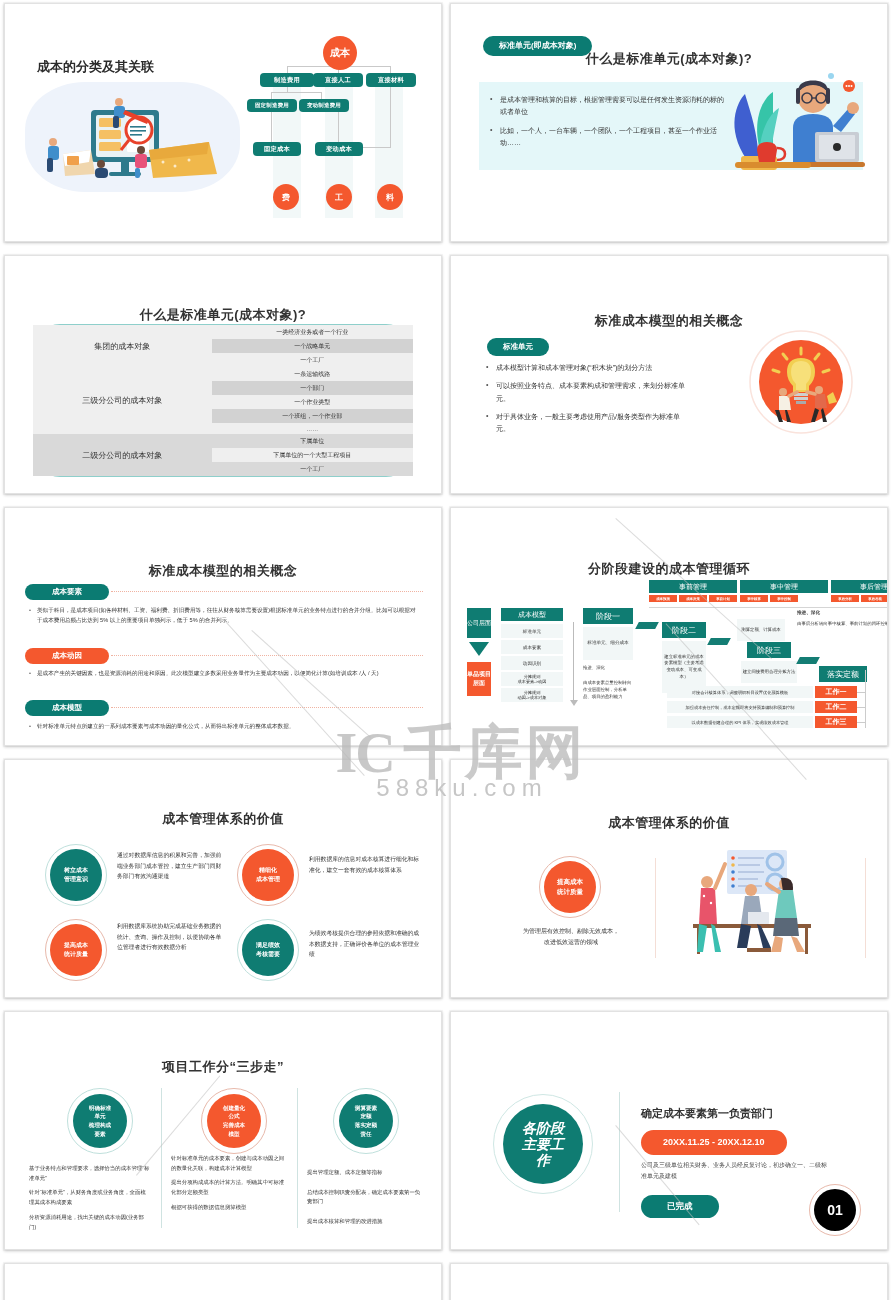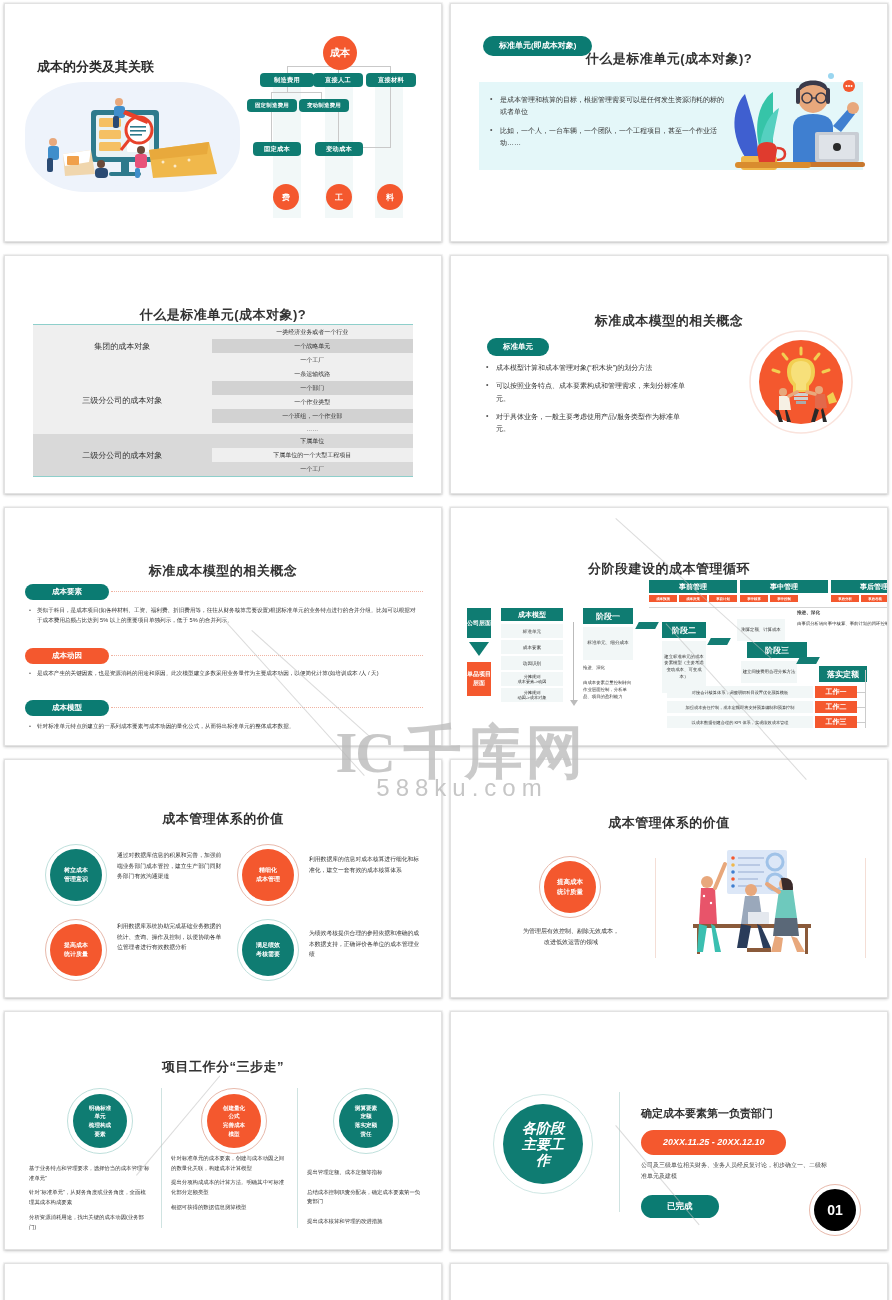--- a/index.html
+++ b/index.html
@@ -63,21 +63,21 @@
   .s2-band{ position:absolute; left:18px; top:72px; right:14px; height:88px; background:#e4f7f9; }
   .s2-pill{ position:absolute; left:22px; top:26px; padding:6px 16px; font-size:8px; }
   .bul{ font-size:7px; color:#333; line-height:1.75; }
   .bul li{ list-style:none; position:relative; padding-left:11px; margin-bottom:6px; }
   .bul li:before{ content:"•"; position:absolute; left:1px; top:-1px; color:#555; }
 
   
   .s2-art{ position:absolute; right:12px; top:58px; width:150px; height:110px; }
 
   
-  .tbl{ position:absolute; left:18px; right:18px; top:62px; border-top:1.5px solid #8ecfcb; border-bottom:1.5px solid #8ecfcb; }
+  .tbl{ position:absolute; left:18px; right:18px; top:62px; border-top:1.5px solid #8ecfcb; border-bottom:1.5px solid #8ecfcb;border-radius:27px; }
   .tbl .grp{ display:flex; }
   .tbl .grp.alt{ background:#d9d9d9; }
   .tbl .grp.plain{ background:#efefef; }
   .tbl .lab{ width:47%; display:flex; align-items:center; justify-content:center;
      font-size:8px; color:#333; font-weight:500; }
   .tbl .vals{ width:53%; }
   .tbl .vals div{ font-size:6px; color:#333; text-align:center; padding:2.5px 0; }
   .tbl .vals div:nth-child(even){ background:#d2d2d2; }
 
   
@@ -87,21 +87,21 @@
 
   
   .s5-pill{ position:absolute; left:10px; padding:4px 0; width:84px; font-size:7.5px; }
   .s5-dot{ position:absolute; left:96px; right:8px; border-top:1px dotted #f0b3a2; }
   .s5-p{ position:absolute; left:22px; right:14px; font-size:5.6px; color:#333; line-height:1.7; }
   .s5-p:before{ content:"•"; position:absolute; left:-8px; color:#666; }
 
   
   .d{ position:absolute; }
   .dbox{ position:absolute; display:flex; align-items:center; justify-content:center;
-    text-align:center; font-weight:bold; color:#fff; background:#0f7c72; }
+    text-align:center; font-weight:normal; color:#fff; background:#0f7c72; }
   .dlite{ position:absolute; display:flex; align-items:center; justify-content:center;
     text-align:center; background:#f2f7f7; color:#333; }
   .dred{ position:absolute; display:flex; align-items:center; justify-content:center;
     text-align:center; background:#f4582e; color:#fff; font-weight:bold; }
   .arrow{ position:absolute; background:#147d74; }
 
   
   .circ{ position:absolute; border-radius:50%; display:flex; align-items:center;
     justify-content:center; text-align:center; color:#fff; font-weight:bold; }
   .ring{ position:absolute; border-radius:50%; border:1px solid #e8b9ab; }
@@ -401,21 +401,21 @@
 
           <div class="dbox" style="left:201px; top:108px; width:44px; height:16px; font-size:8px;">阶段二</div>
           <div class="dlite" style="left:201px; top:127px; width:44px; height:52px; font-size:4.4px; line-height:1.5; padding:2px;">建立标准单元的成本要素模型（主要考虑变动成本、可变成本）</div>
 
           <div class="arrow" style="left:248px; top:124px; width:20px; height:7px; transform:skewX(-28deg);"></div>
 
           <div class="dlite" style="left:276px; top:105px; width:48px; height:22px; font-size:4.4px; line-height:1.5;">测算定额、计算成本</div>
           <div class="d" style="left:336px; top:96px; font-size:4.6px; color:#333; font-weight:bold;">推进、深化</div>
           <div class="d" style="left:336px; top:106px; width:118px; font-size:4.4px; color:#333; line-height:1.7;">由事后分析转向事中核算、事前计划的闭环控制</div>
 
-          <div class="dbox" style="left:286px; top:128px; width:60px; height:16px; font-size:8px;">阶段三</div>
+          <div class="dbox" style="left:286px; top:128px; width:44px; height:16px; font-size:8px;">阶段三</div>
           <div class="dlite" style="left:280px; top:147px; width:56px; height:22px; font-size:4.4px; line-height:1.5;">建立间接费用合理分摊方法</div>
 
           <div class="arrow" style="left:337px; top:143px; width:20px; height:7px; transform:skewX(-28deg);"></div>
 
           <div class="dbox" style="left:358px; top:152px; width:48px; height:16px; font-size:8px;">落实定额</div>
 
           <div class="dlite" style="left:206px; top:172px; width:146px; height:12px; font-size:4.2px;">对接会计核算体系，调整明细科目设置优化预算模板</div>
           <div class="dred" style="left:354px; top:172px; width:42px; height:12px; font-size:7px;">工作一</div>
           <div class="dlite" style="left:206px; top:187px; width:146px; height:12px; font-size:4.2px;">加强成本责任控制，成本定额即将支持预算编制和预算控制</div>
           <div class="dred" style="left:354px; top:187px; width:42px; height:12px; font-size:7px;">工作二</div>
@@ -559,21 +559,21 @@
     <div class="cardwrap">
       <div class="card">
         <div class="card-inner">
           <div class="s10-ring"></div>
           <div class="s10-circ" style="white-space:pre-line;font-style:italic;">各阶段
 主要工
 作</div>
           <div class="vline" style="left:158px; top:74px; height:120px; background:#cfe3e1;"></div>
 
           <div style="position:absolute; left:180px; top:88px; font-size:11px; font-weight:bold; color:#333;">确定成本要素第一负责部门</div>
-          <div class="pill orange" style="position:absolute; left:180px; top:112px; padding:8px 22px; font-size:9px;font-style:italic;">20XX.11.25 - 20XX.12.10</div>
+          <div class="pill orange" style="position:absolute; left:180px; top:112px; padding:8px 22px; font-size:9px;">20XX.11.25 - 20XX.12.10</div>
           <div style="position:absolute; left:180px; top:142px; width:190px; font-size:6px; color:#444; line-height:1.9;">公司及三级单位相关财务、业务人员经反复讨论，初步确立一、二级标准单元及建模</div>
           <div class="pill teal" style="position:absolute; left:180px; top:177px; padding:7px 26px; font-size:8.5px;">已完成</div>
           <div class="ring" style="left:348px; top:166px; width:52px; height:52px;"></div>
           <div class="circ" style="left:353px; top:171px; width:42px; height:42px; background:#000000; font-size:14px;">01</div>
         </div>
       </div>
     </div>
 
     <div class="cardwrap">
       <div class="card">

